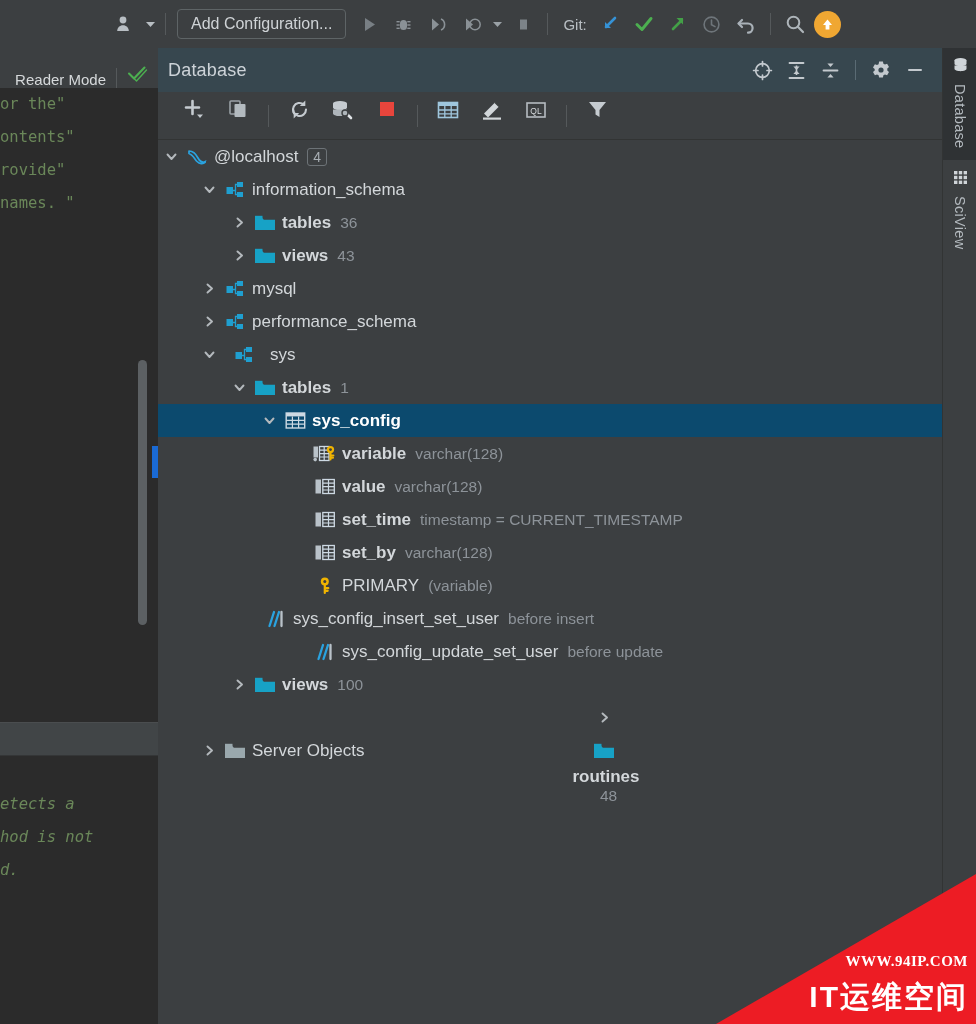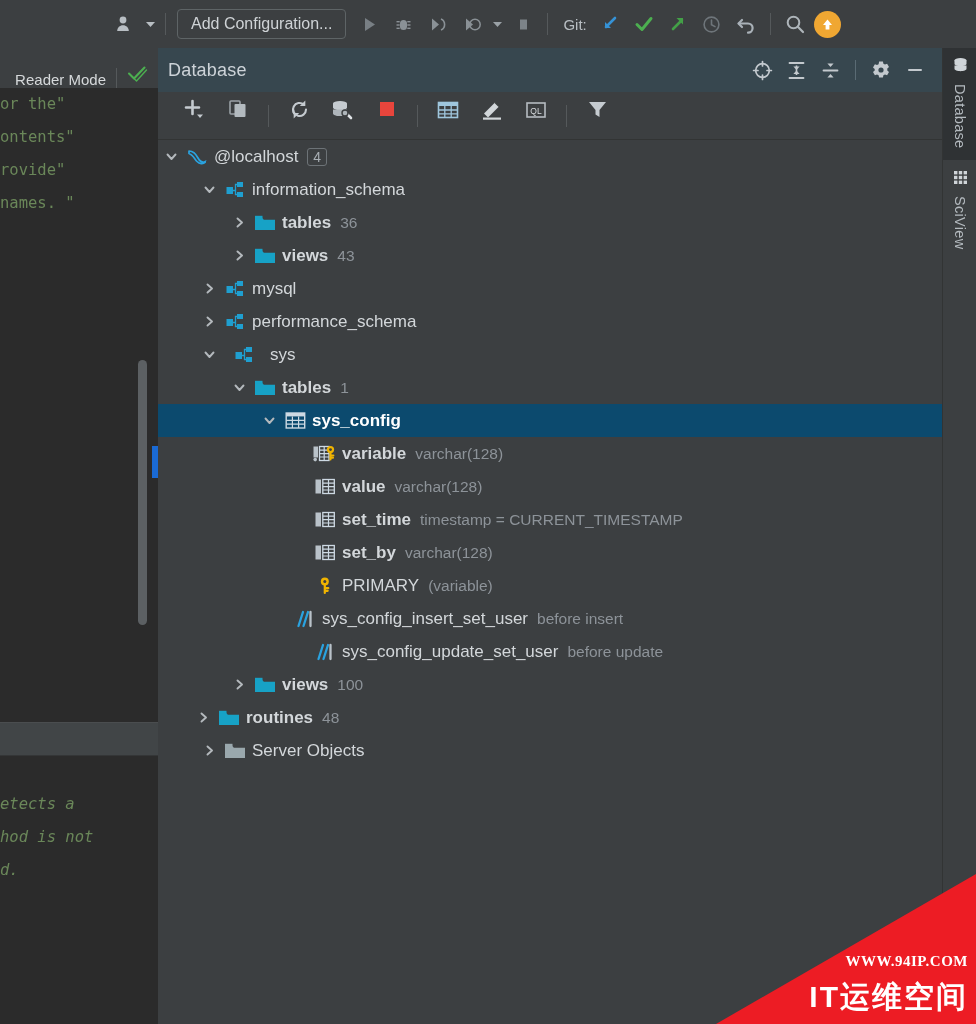--- a/index.html
+++ b/index.html
@@ -601,21 +601,21 @@
           <span class="ico">
             <svg width="20" height="20" viewBox="0 0 20 20">
               <circle cx="9.8" cy="5.4" r="4" fill="#f0b400"></circle>
               <circle cx="9.8" cy="5.4" r="1.5" fill="#3c3f41"></circle>
               <path d="M9.8 8.7 V17 M9.8 12.2 H13.3 M9.8 14.8 H12.7" stroke="#f0b400" stroke-width="2.2" stroke-linecap="round"></path>
             </svg>
           </span>
           <span class="lbl">PRIMARY</span>
           <span class="sub lg">(variable)</span>
         </div>
-        <div class="row" style="padding-left: 108px; align-items: center;">
+        <div class="row" style="padding-left: 79px; align-items: center;">
           <span class="twisty empty"></span>
           <span class="ico">
             <svg width="22" height="20" viewBox="0 0 22 20">
               <path d="M4.5 17 L9 3" stroke="#2aa3e0" stroke-width="2.3" stroke-linecap="round"></path>
               <path d="M9.5 17 L14 3" stroke="#2aa3e0" stroke-width="2.3" stroke-linecap="round"></path>
               <path d="M16.5 3 V17" stroke="#b9c2c9" stroke-width="2.3" stroke-linecap="round"></path>
             </svg>
           </span>
           <span class="lbl">sys_config_insert_set_user</span>
           <span class="sub lg">before insert</span>
@@ -640,21 +640,21 @@
           </span>
           <span class="ico">
             <svg width="22" height="20" viewBox="0 0 22 20">
               <path d="M1 4.5 h7 l1.8 2.2 H21 V17 H1 Z" fill="#17a2c6"></path>
               <rect x="1" y="2.8" width="7.5" height="2.4" fill="#17a2c6"></rect>
             </svg>
           </span>
           <span class="lbl bold">views</span>
           <span class="sub lg">100</span>
         </div>
-        <div class="row" style="padding-left: 32px;">
+        <div class="row" style="padding-left: 108px; flex-direction: column;">
           <span class="twisty">
             <svg width="13" height="13" viewBox="0 0 13 13">
               <path d="M4.5 2.5 L9 6.5 L4.5 10.5" stroke="currentColor" stroke-width="1.9" fill="none" stroke-linecap="round" stroke-linejoin="round"></path>
             </svg>
           </span>
           <span class="ico">
             <svg width="22" height="20" viewBox="0 0 22 20">
               <path d="M1 4.5 h7 l1.8 2.2 H21 V17 H1 Z" fill="#17a2c6"></path>
               <rect x="1" y="2.8" width="7.5" height="2.4" fill="#17a2c6"></rect>
             </svg>

